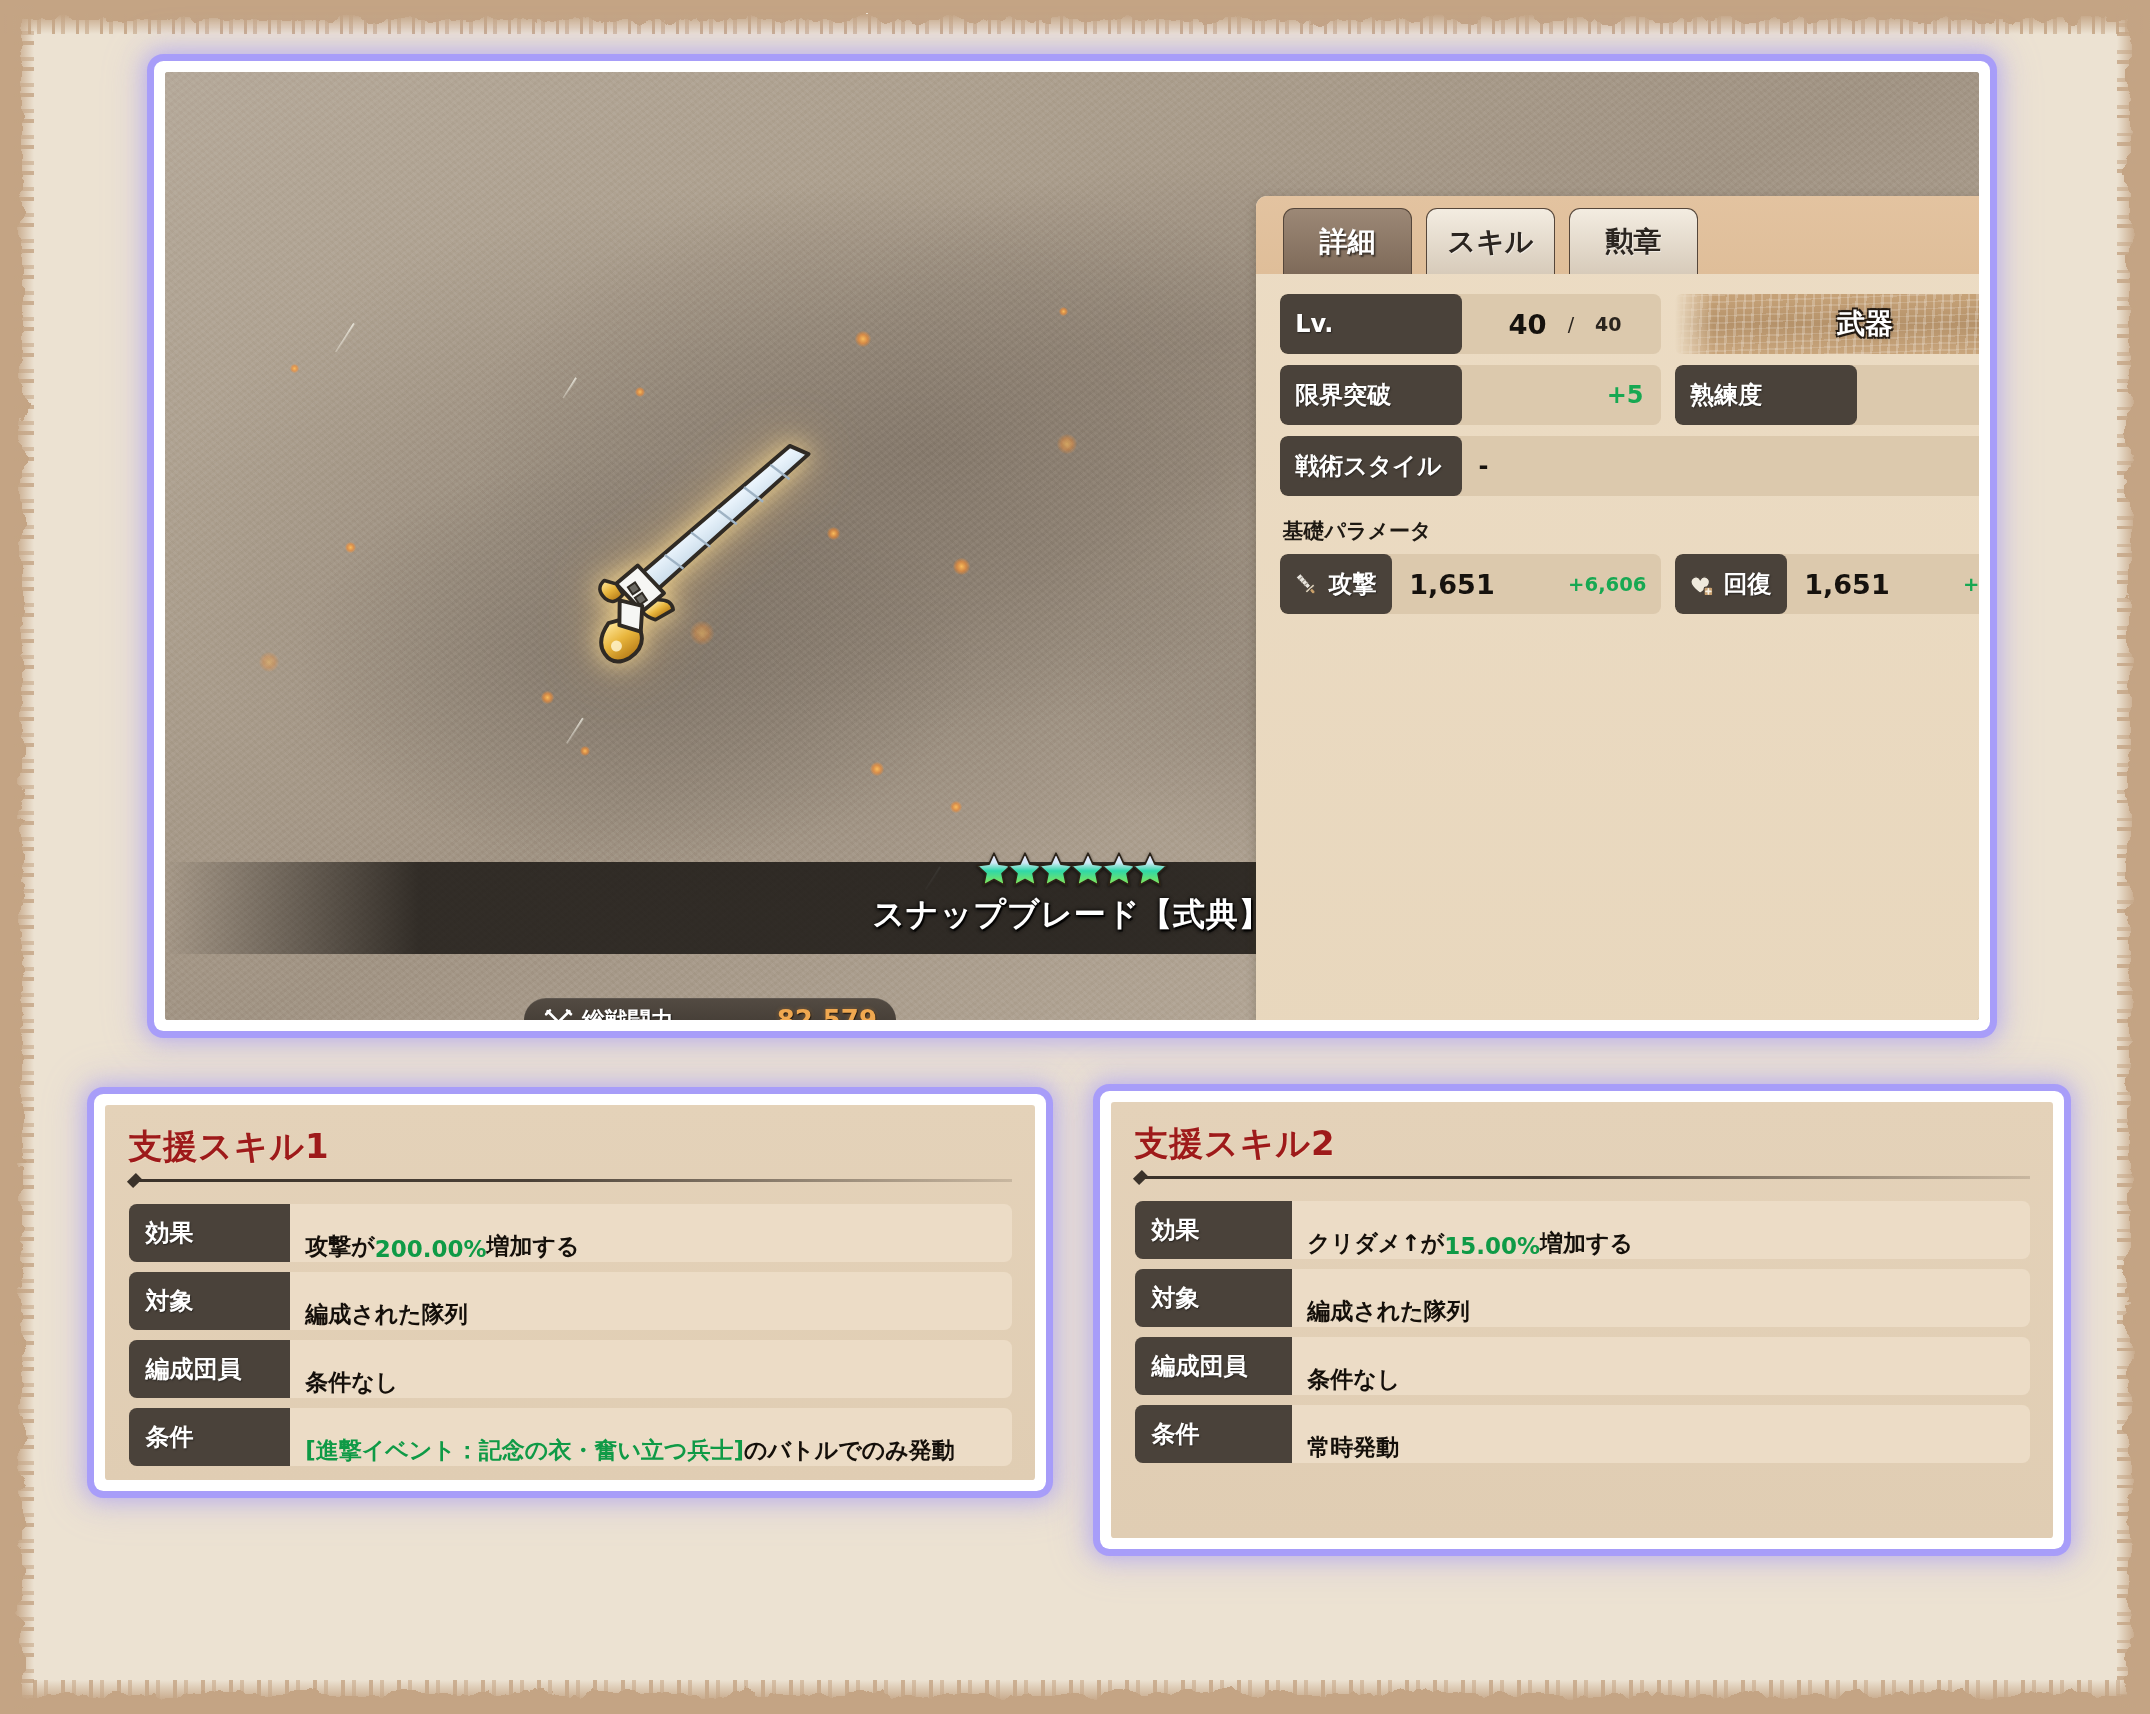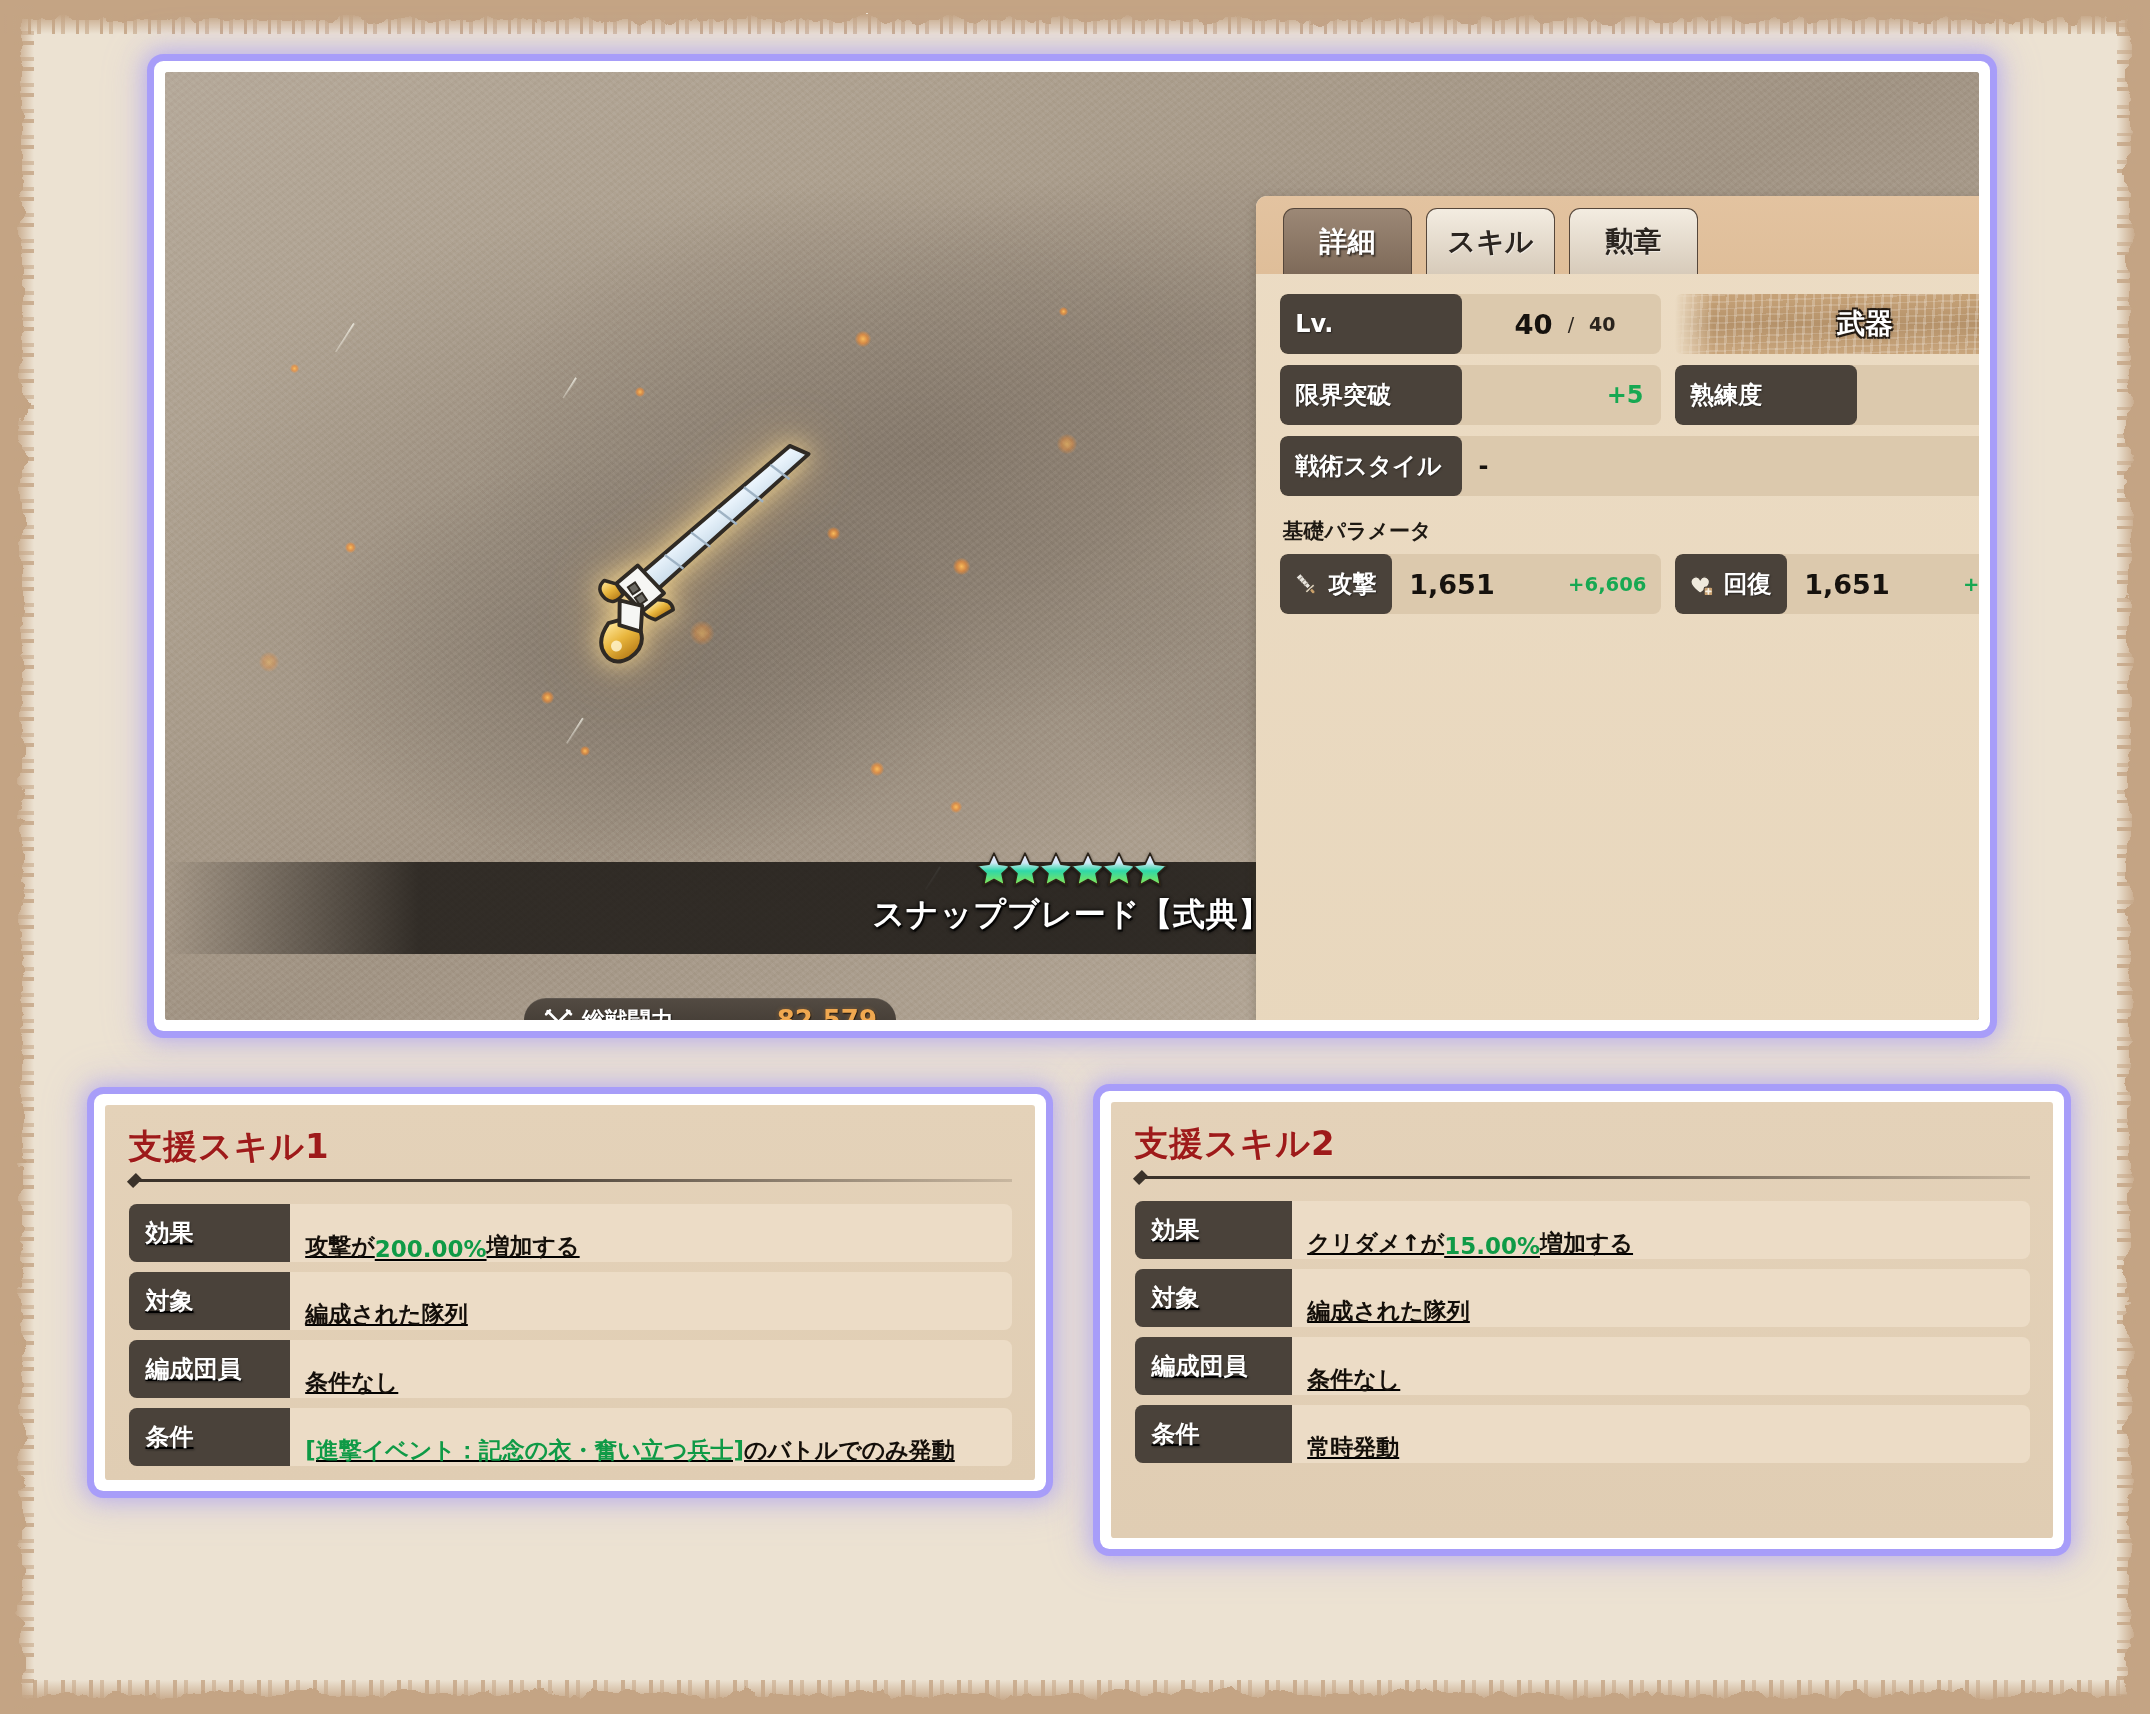--- a/index.html
+++ b/index.html
@@ -285,21 +285,21 @@
     align-items: center;
     padding: 0 17px;
     color: #16120e;
     font-size: 24px;
     font-weight: 700;
   }
   .stat-val.right { justify-content: flex-end; }
   .plus { color: #17a852; font-weight: 700; }
 
   #lv-box { width: 381px; }
-  #lv-val { justify-content: center; gap: 15px; margin-left: 8px; }
+  #lv-val { justify-content: center; gap: 21px; margin-left: 8px; }
   #lv-cur { font-size: 27.4px; }
   #lv-sep { font-size: 19px; font-weight: 400; color: #2a241e; }
   #lv-max { font-size: 19px; color: #2a241e; }
 
   #type-badge {
     width: 381px; height: 60px;
     border-radius: 6.3px;
     display: flex; align-items: center; justify-content: center;
     background:
       repeating-linear-gradient(93deg, rgba(255,255,255,.22) 0 2.4px, rgba(255,255,255,0) 2.4px 8.6px),
@@ -369,21 +369,21 @@
     background: linear-gradient(90deg, #3a322a 0%, #4b4137 45%, rgba(120,105,88,.25) 100%);
   }
   .skill-divider::after {
     content: "";
     position: absolute;
     left: 0; top: -2.4px;
     width: 11px; height: 11px;
     background: #3a322a;
     transform: rotate(45deg) scale(.8, 1.15);
   }
-  .srow { display: flex; margin-bottom: 10.2px; height: 58px; text-decoration: underline; }
+  .srow { display: flex; margin-bottom: 10.2px; height: 58px; }
   .srow-key {
     width: 161px;
     flex: 0 0 161px;
     background: #4a423a;
     border-radius: 7.8px 0 0 7.8px;
     color: #fff;
     font-size: 24px; font-weight: 700;
     display: flex; align-items: center;
     padding-left: 17px;
     text-shadow: 0.8px 0.8px 1.6px rgba(0,0,0,.5);

